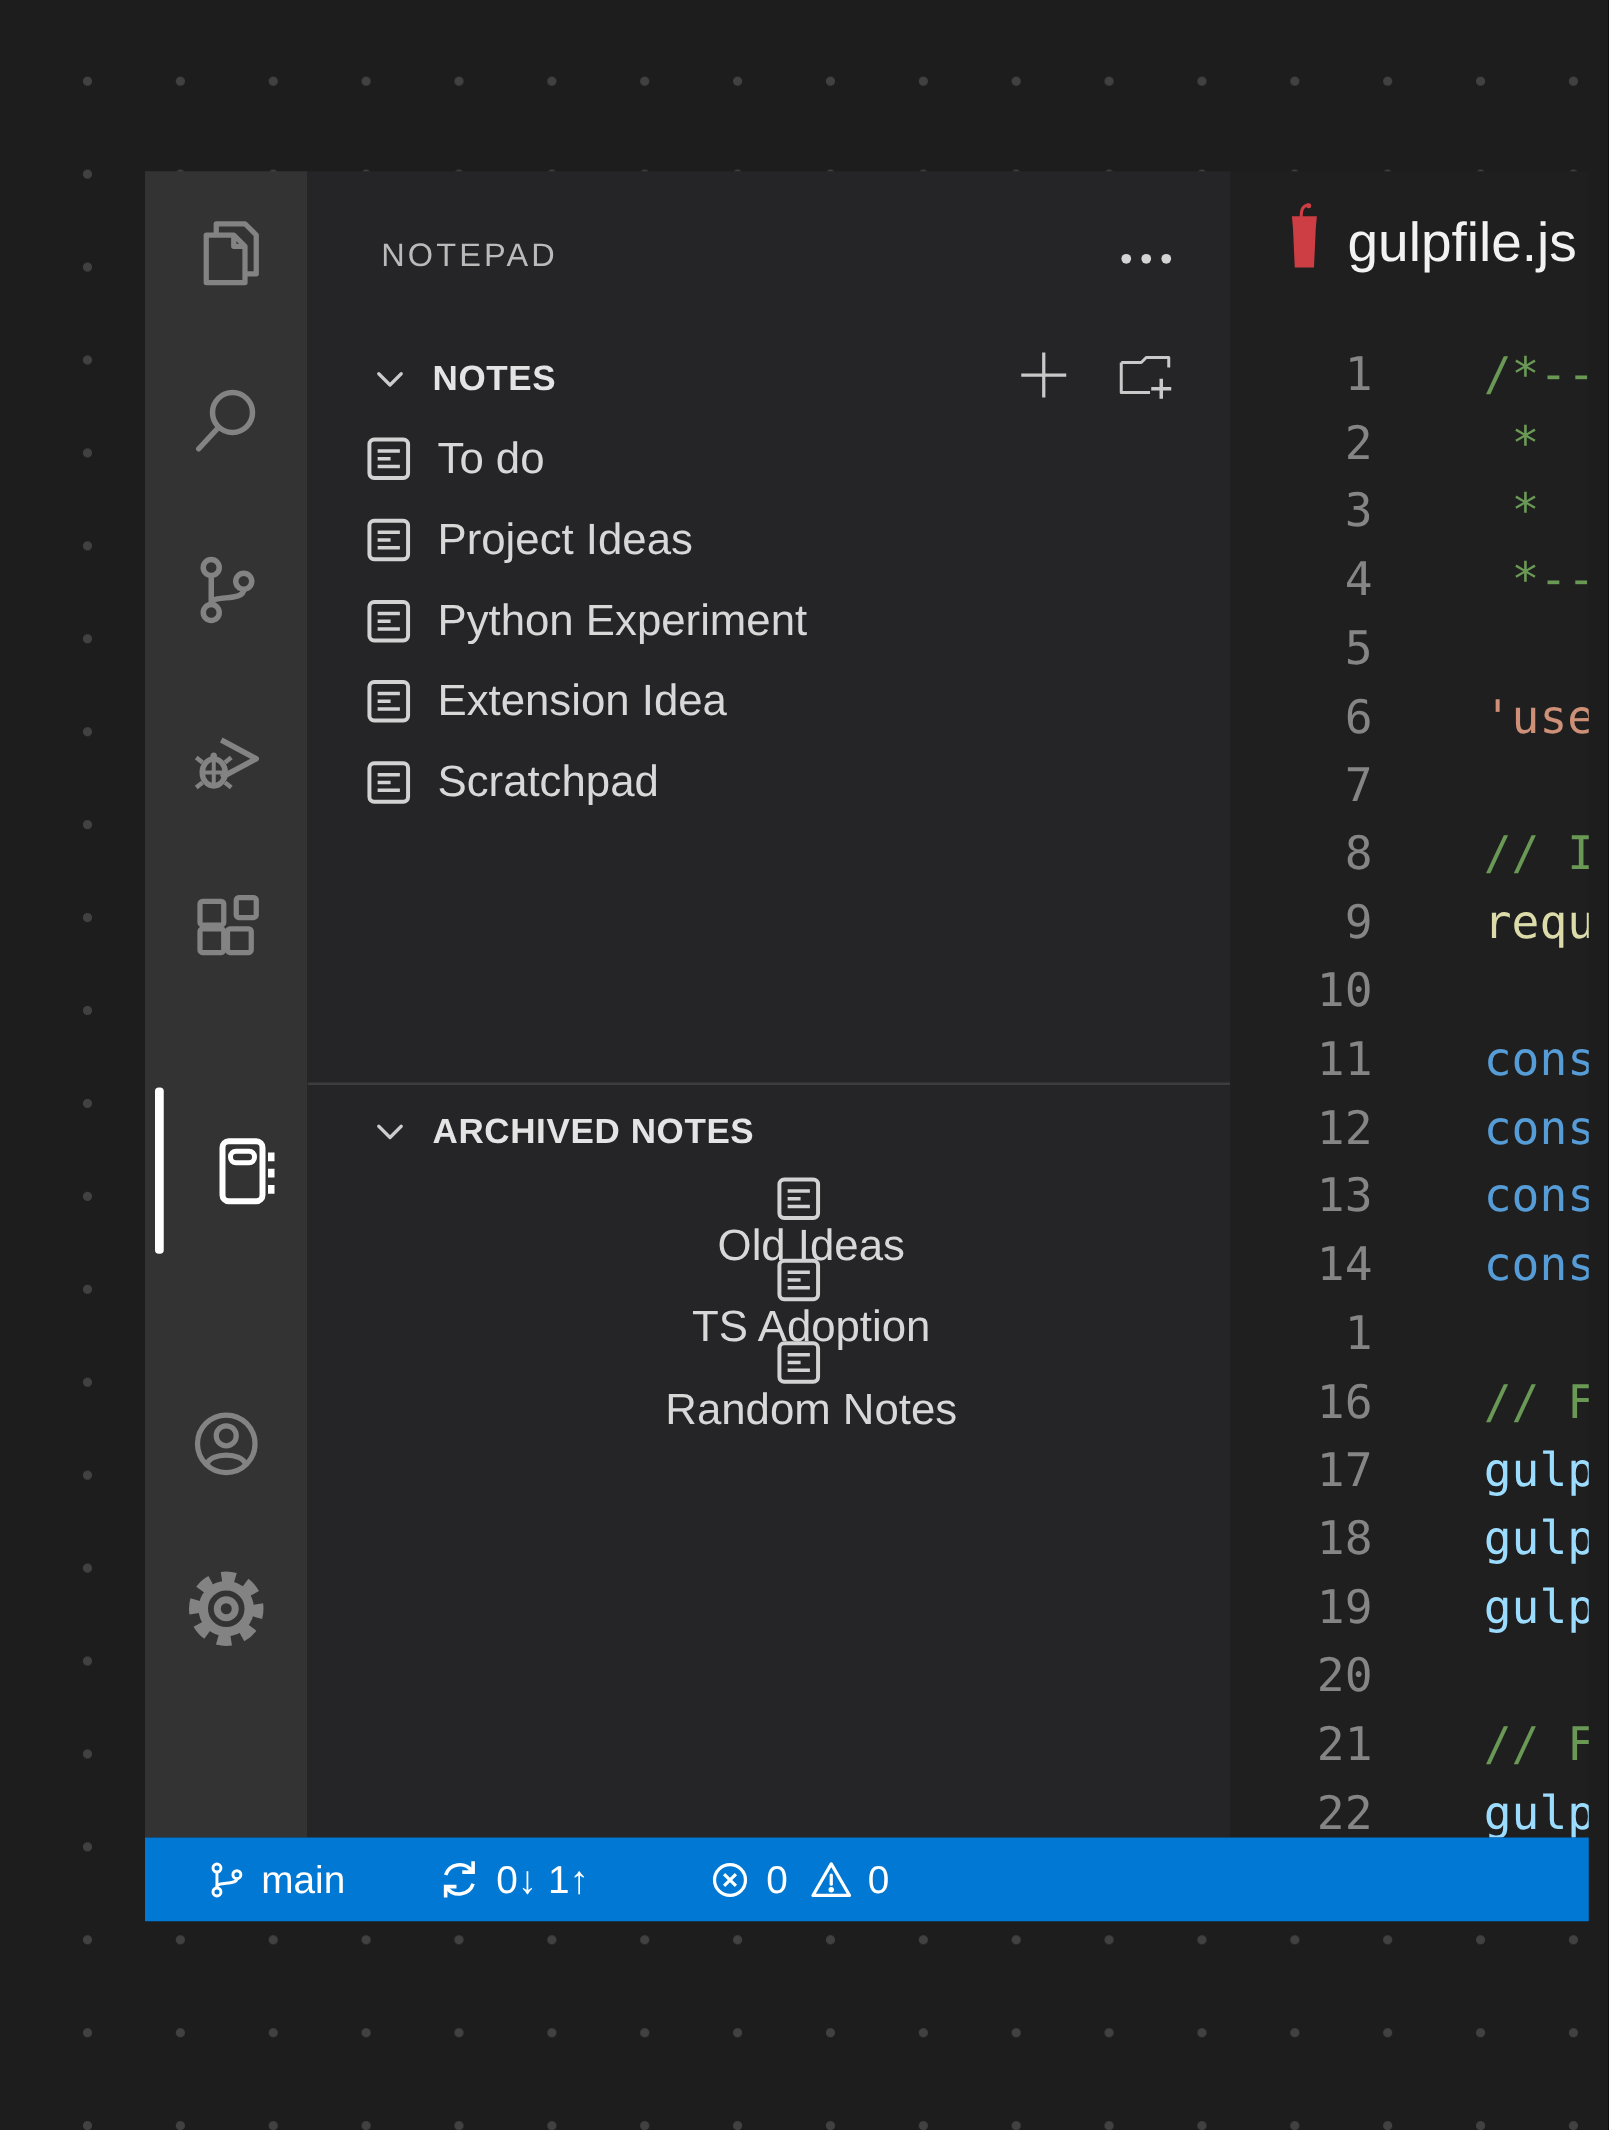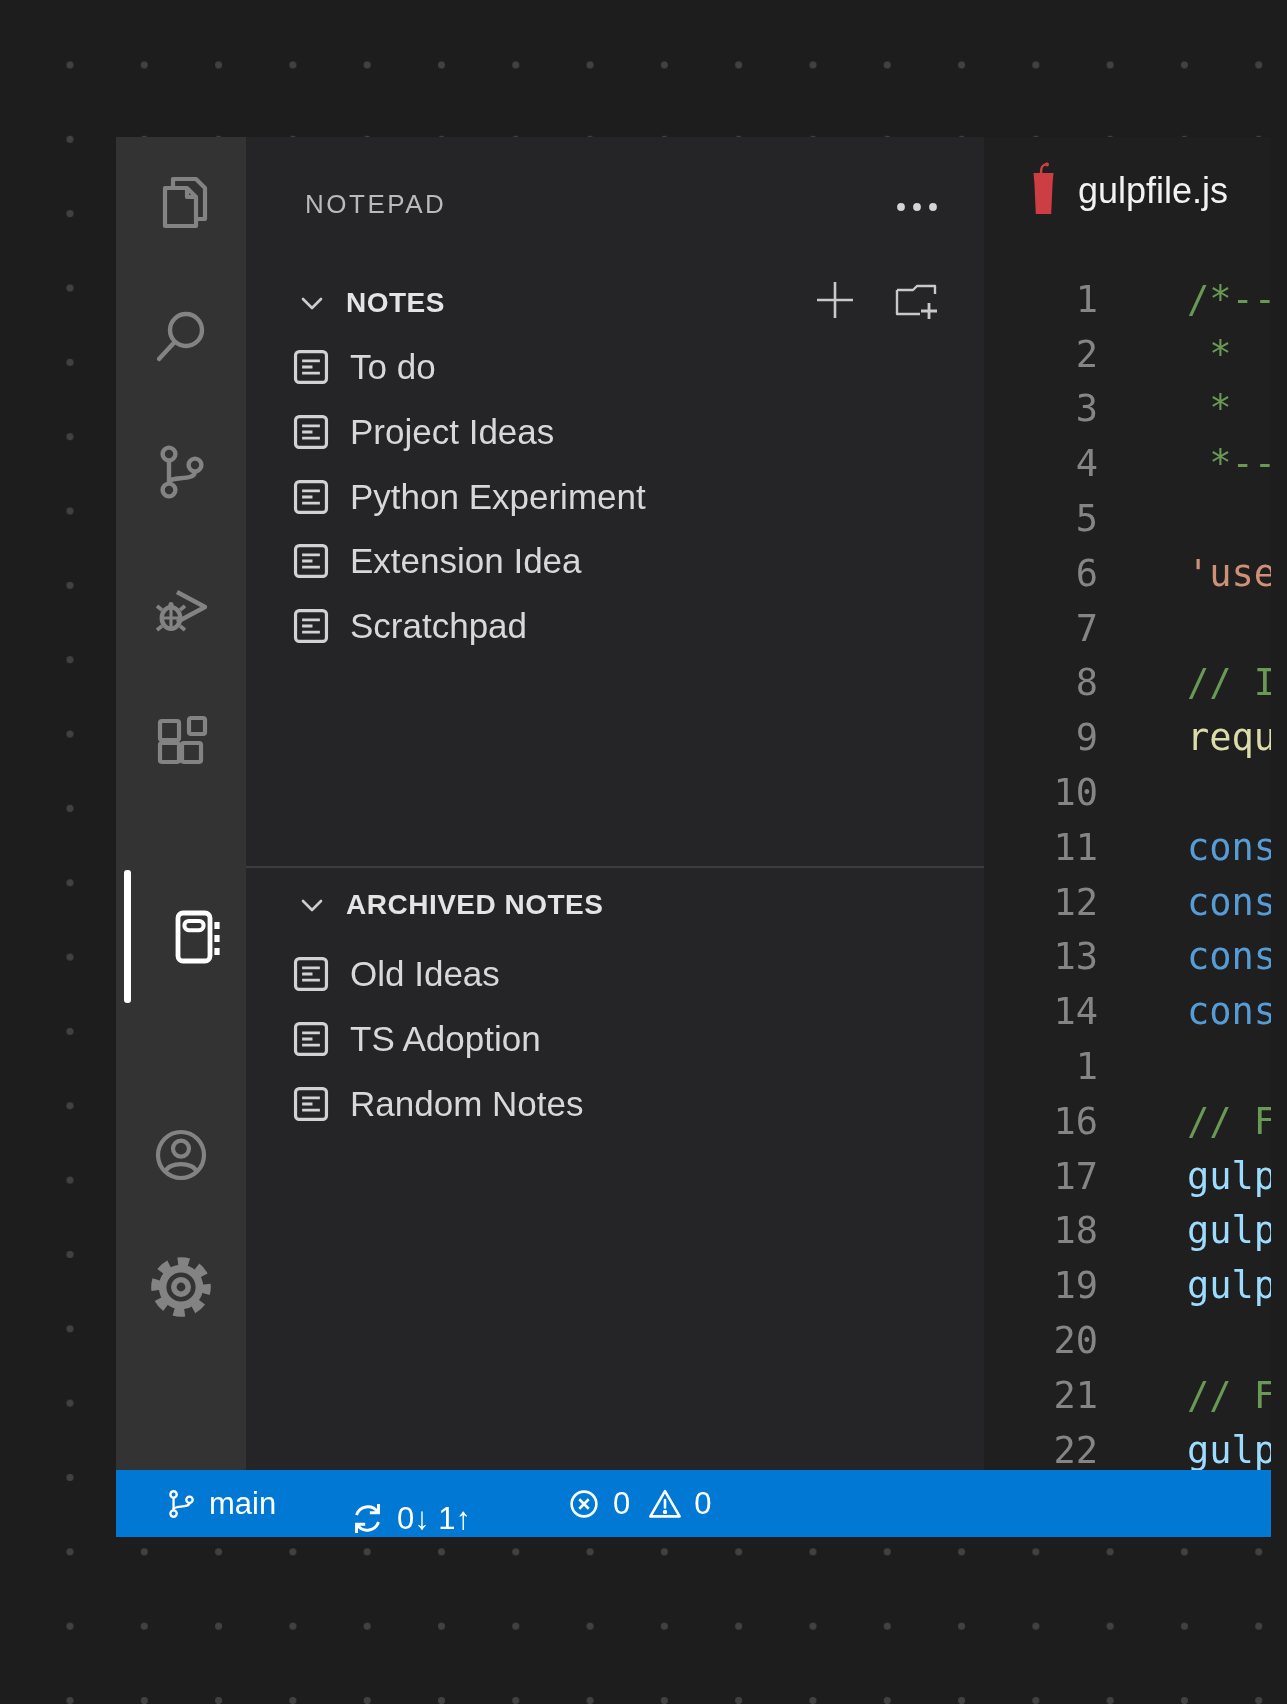--- a/index.html
+++ b/index.html
@@ -27,28 +27,28 @@
   
   .sb-title{position:absolute;left:59px;top:52px;font-size:26px;letter-spacing:2.5px;color:#bababa;}
   .more-dots{position:absolute;left:645px;top:58px;width:56px;height:24px;color:#d4d4d4;}
   .section-header{position:absolute;left:0;height:40px;display:flex;align-items:center;color:#e4e4e4;font-size:28px;font-weight:bold;letter-spacing:.5px;}
   .section-header .chev{width:28px;height:28px;margin-left:52px;color:#cccccc;flex:none;}
   .section-header .hlabel{margin-left:20px;white-space:nowrap;}
   .hdr-action{position:absolute;color:#c9c9c9;}
   .divider{position:absolute;left:0;top:729px;width:738px;height:2px;background:#3d3d3f;}
   .note-list{position:absolute;left:0;width:738px;}
   .note-row{height:64.66px;display:flex;align-items:center;padding-left:47px;}
-  .arch .note-row{height:65.3px;}
+  .arch .note-row{height:65.3px;flex-direction:column;}
   .note-row svg{width:36px;height:36px;color:#d2d2d2;flex:none;}
   .note-label{margin-left:21px;font-size:35px;color:#d8d8d8;white-space:nowrap;}
 
   
   .tab{position:absolute;left:0;top:0;width:287px;height:100px;}
   .gulp-icon{position:absolute;left:47px;top:25px;width:25px;height:54px;}
-  .tab-label{position:absolute;left:94px;top:33px;font-size:36px;color:#f2f2f2;font-weight:500;white-space:nowrap;}
+  .tab-label{position:absolute;left:94px;top:33px;font-size:44px;color:#f2f2f2;font-weight:500;white-space:nowrap;}
   .code{position:absolute;left:0;top:135px;width:287px;}
   .code-row{display:flex;height:54.8px;align-items:center;font-family:"DejaVu Sans Mono","Liberation Mono",monospace;font-size:37px;}
   .ln{width:114px;text-align:right;color:#858585;flex:none;}
   .src{margin-left:89px;white-space:pre;flex:none;}
   .tok-comment{color:#6A9955;}
   .tok-string{color:#CE9178;}
   .tok-keyword{color:#569CD6;}
   .tok-function{color:#DCDCAA;margin-top:32px;}
   .tok-variable{color:#9CDCFE;}
 
@@ -402,21 +402,21 @@
             <circle cx="9" cy="7" r="3"></circle>
               <circle cx="9" cy="25" r="3"></circle>
               <circle cx="24" cy="12" r="3"></circle>
             <path d="M9 10 V22"></path>
               <path d="M24 15 C24 20 9 17 9 21"></path>
           </svg>
         </span>
         <span>main</span>
       </div>
 
-      <div class="sb-group" style="left:233px;align-items:flex-end;">
+      <div class="sb-group" style="left:233px;">
         <span>
           <svg viewBox="0 0 32 32" width="37" height="37" fill="none" stroke="currentColor" stroke-width="2.5">
             <path d="M6.5 13 A10.3 10.3 0 0 1 24.5 10"></path>
             <path d="M25.5 19 A10.3 10.3 0 0 1 7.5 22"></path>
             <path d="M25.5 3.5 V11 H18" fill="none"></path>
             <path d="M6.5 28.5 V21 H14" fill="none"></path>
           </svg>
         </span>
         <span>0↓ 1↑</span>
       </div>

